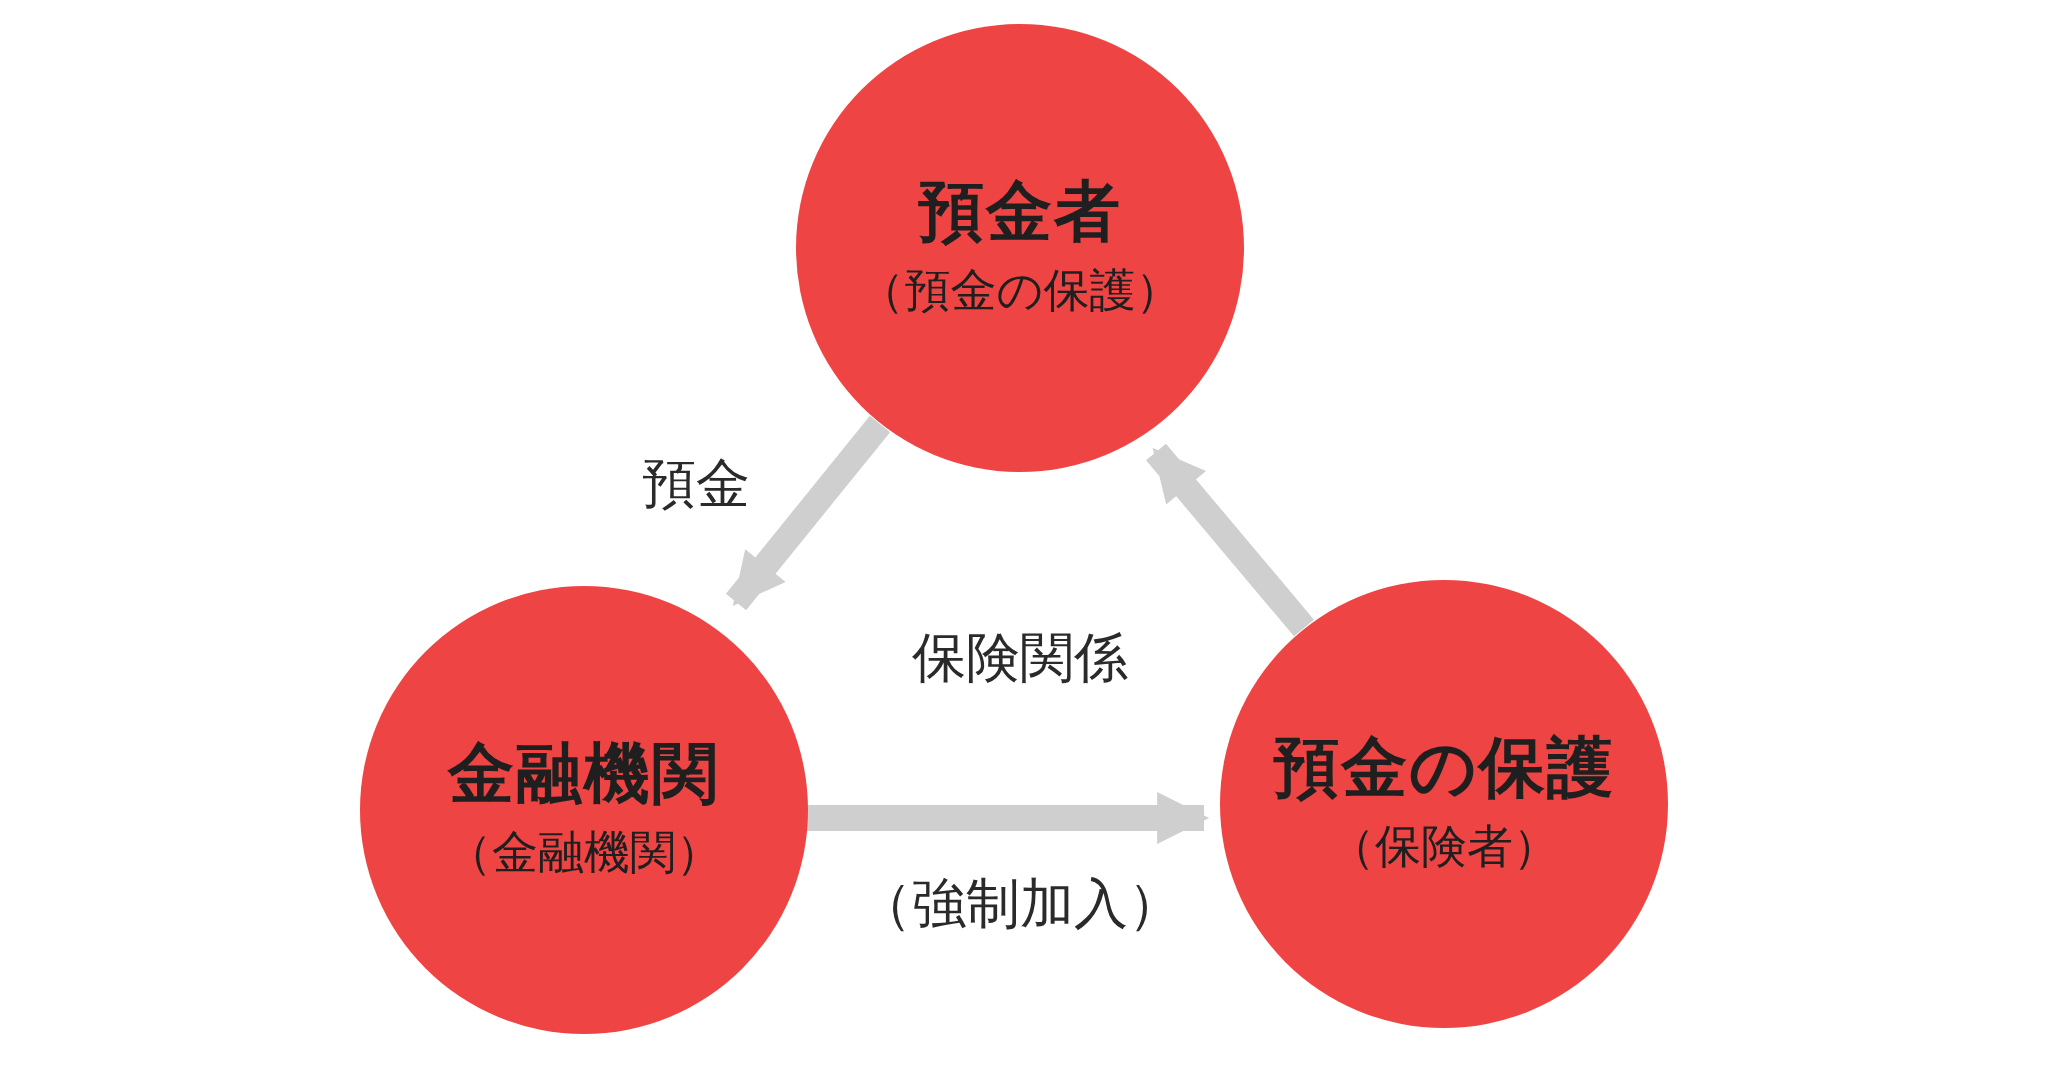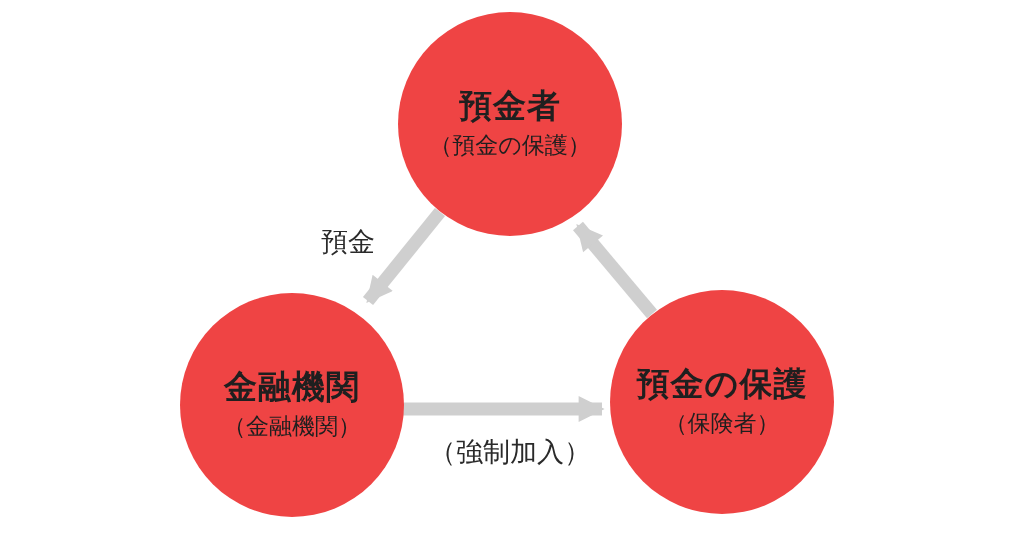--- a/index.html
+++ b/index.html
@@ -91,18 +91,19 @@
   </div>
 
   <div class="circle circle-insurer">
     <div class="title">預金の保護</div>
     <div class="subtitle">（保険者）</div>
   </div>
 
   <div class="edge-label label-deposit">預金</div>
 
 
+  <div class="edge-label label-insurance-relation">保険関係</div>
 
   <div class="edge-label label-premium">
     <div>（強制加入）</div>
   </div>
 
 </div>
 
 </body></html>

